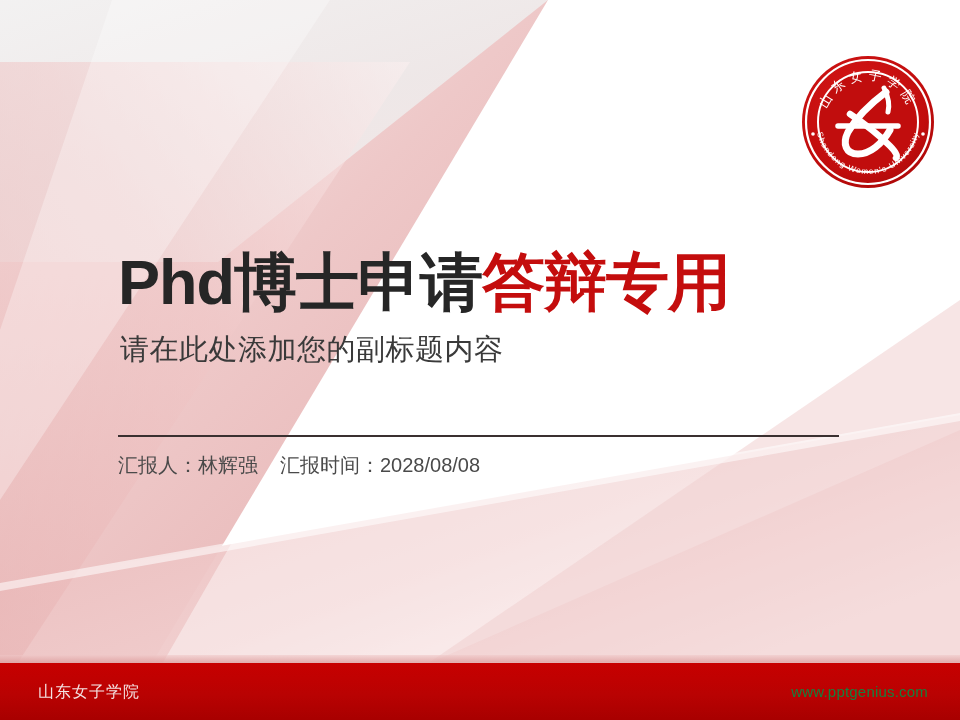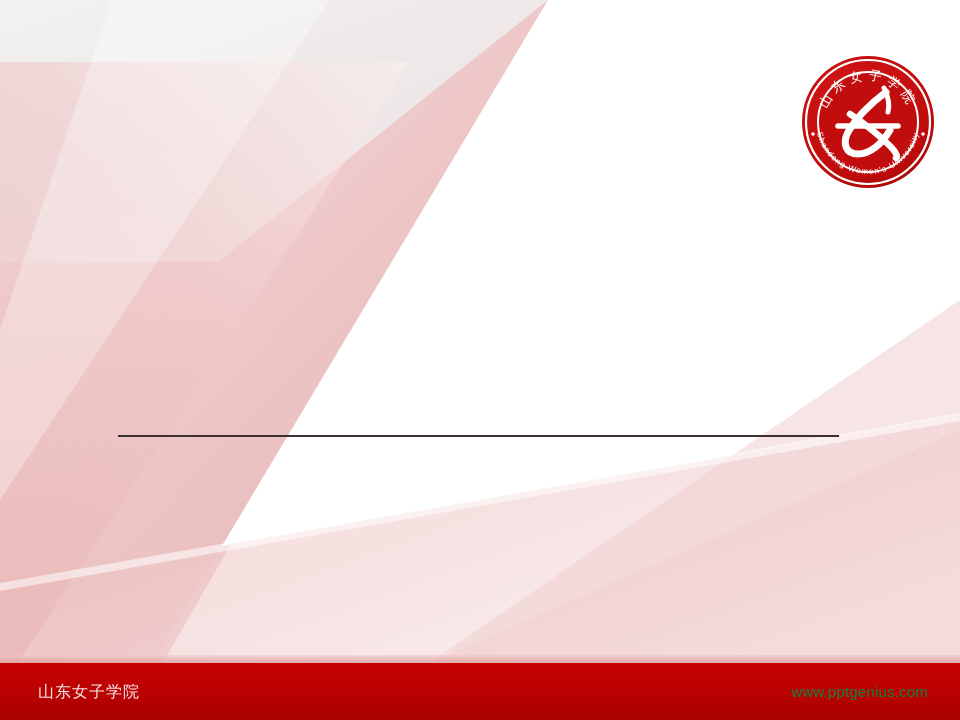--- a/index.html
+++ b/index.html
@@ -209,22 +209,31 @@
     <circle cx="125" cy="82" r="1.8" fill="#ffffff"></circle>
 
     <g fill="none" stroke="#ffffff" stroke-linecap="round" stroke-linejoin="round">
       <path d="M 88,40 C 72,52 58,66 50,80 C 44,92 48,102 60,102 C 72,102 84,92 92,78" stroke-width="7"></path>
       <path d="M 52,62 C 64,70 78,80 92,94 C 98,100 100,104 98,106" stroke-width="6.5"></path>
       <path d="M 40,74 L 100,74" stroke-width="5.5"></path>
       <path d="M 86,36 C 90,44 92,52 90,60" stroke-width="5"></path>
     </g>
   </svg>
 
+  <div id="title-block">
+    <h1 id="main-title">
+      <span class="t-dark">Phd博士申请</span><span class="t-red">答辩专用</span>
+    </h1>
+    <div id="subtitle">请在此处添加您的副标题内容</div>
+  </div>
 
   <div id="divider"></div>
 
+  <div id="meta-line">
+    <span>汇报人：</span><span>林辉强</span><span class="meta-gap"></span><span>汇报时间：</span><span>2028/08/08</span>
+  </div>
 
   <div id="footer-highlight"></div>
   <div id="footer-bar"></div>
   <div id="footer-org">山东女子学院</div>
   <div id="footer-url">www.pptgenius.com</div>
 
 </div>
 
 </body></html>

